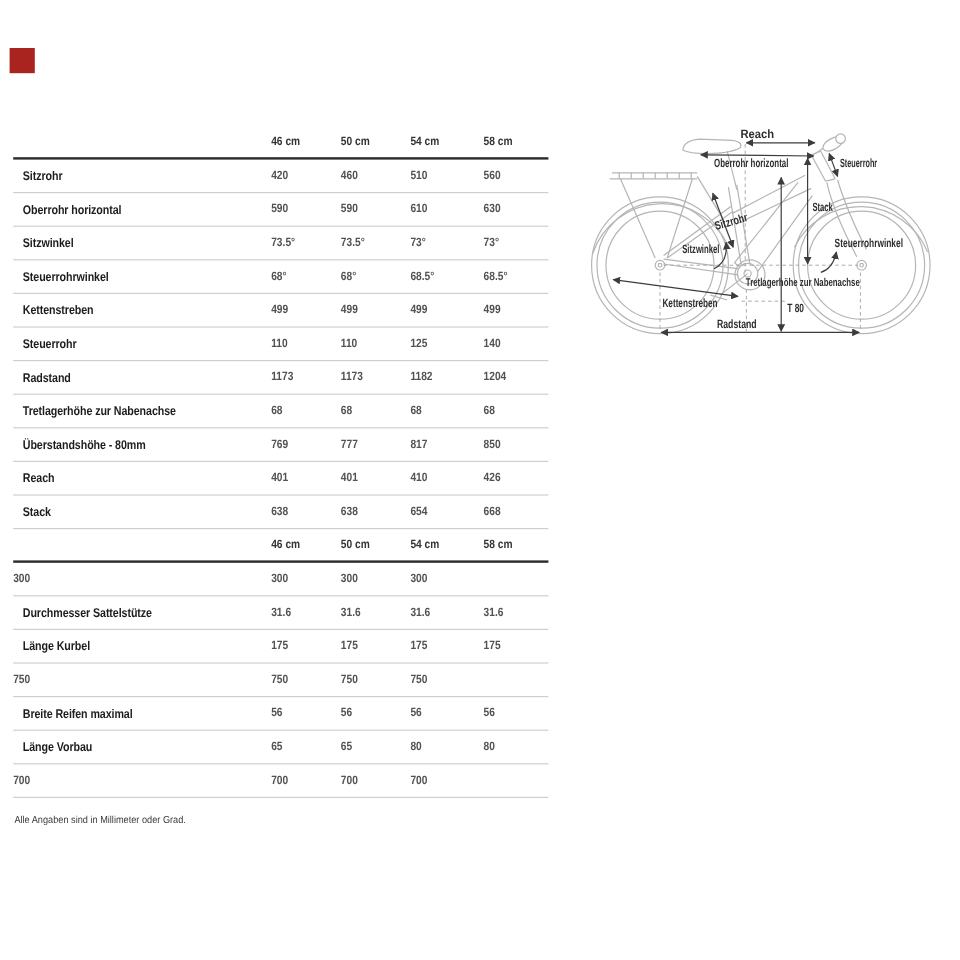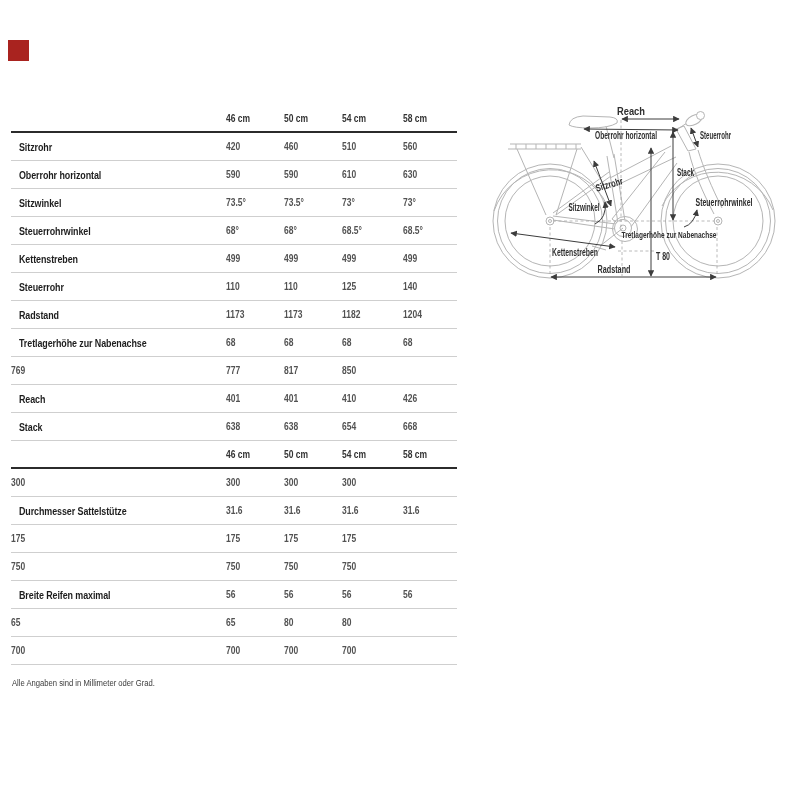--- a/index.html
+++ b/index.html
@@ -100,20 +100,21 @@
         <div class="cell val"><span>1204</span></div>
       </div>
       <div class="trow data-row">
         <div class="cell lab"><span>Tretlagerhöhe zur Nabenachse</span></div>
         <div class="cell val"><span>68</span></div>
         <div class="cell val"><span>68</span></div>
         <div class="cell val"><span>68</span></div>
         <div class="cell val"><span>68</span></div>
       </div>
       <div class="trow data-row">
+        <div class="cell lab"><span>Überstandshöhe - 80mm</span></div>
         <div class="cell val"><span>769</span></div>
         <div class="cell val"><span>777</span></div>
         <div class="cell val"><span>817</span></div>
         <div class="cell val"><span>850</span></div>
       </div>
       <div class="trow data-row">
         <div class="cell lab"><span>Reach</span></div>
         <div class="cell val"><span>401</span></div>
         <div class="cell val"><span>401</span></div>
         <div class="cell val"><span>410</span></div>
@@ -142,39 +143,41 @@
         <div class="cell val"><span>300</span></div>
       </div>
       <div class="trow data-row">
         <div class="cell lab"><span>Durchmesser Sattelstütze</span></div>
         <div class="cell val"><span>31.6</span></div>
         <div class="cell val"><span>31.6</span></div>
         <div class="cell val"><span>31.6</span></div>
         <div class="cell val"><span>31.6</span></div>
       </div>
       <div class="trow data-row">
+        <div class="cell lab"><span>Länge Kurbel</span></div>
         <div class="cell val"><span>175</span></div>
         <div class="cell val"><span>175</span></div>
         <div class="cell val"><span>175</span></div>
         <div class="cell val"><span>175</span></div>
       </div>
       <div class="trow data-row">
         <div class="cell val"><span>750</span></div>
         <div class="cell val"><span>750</span></div>
         <div class="cell val"><span>750</span></div>
         <div class="cell val"><span>750</span></div>
       </div>
       <div class="trow data-row">
         <div class="cell lab"><span>Breite Reifen maximal</span></div>
         <div class="cell val"><span>56</span></div>
         <div class="cell val"><span>56</span></div>
         <div class="cell val"><span>56</span></div>
         <div class="cell val"><span>56</span></div>
       </div>
       <div class="trow data-row">
+        <div class="cell lab"><span>Länge Vorbau</span></div>
         <div class="cell val"><span>65</span></div>
         <div class="cell val"><span>65</span></div>
         <div class="cell val"><span>80</span></div>
         <div class="cell val"><span>80</span></div>
       </div>
       <div class="trow data-row">
         <div class="cell val"><span>700</span></div>
         <div class="cell val"><span>700</span></div>
         <div class="cell val"><span>700</span></div>
         <div class="cell val"><span>700</span></div>

